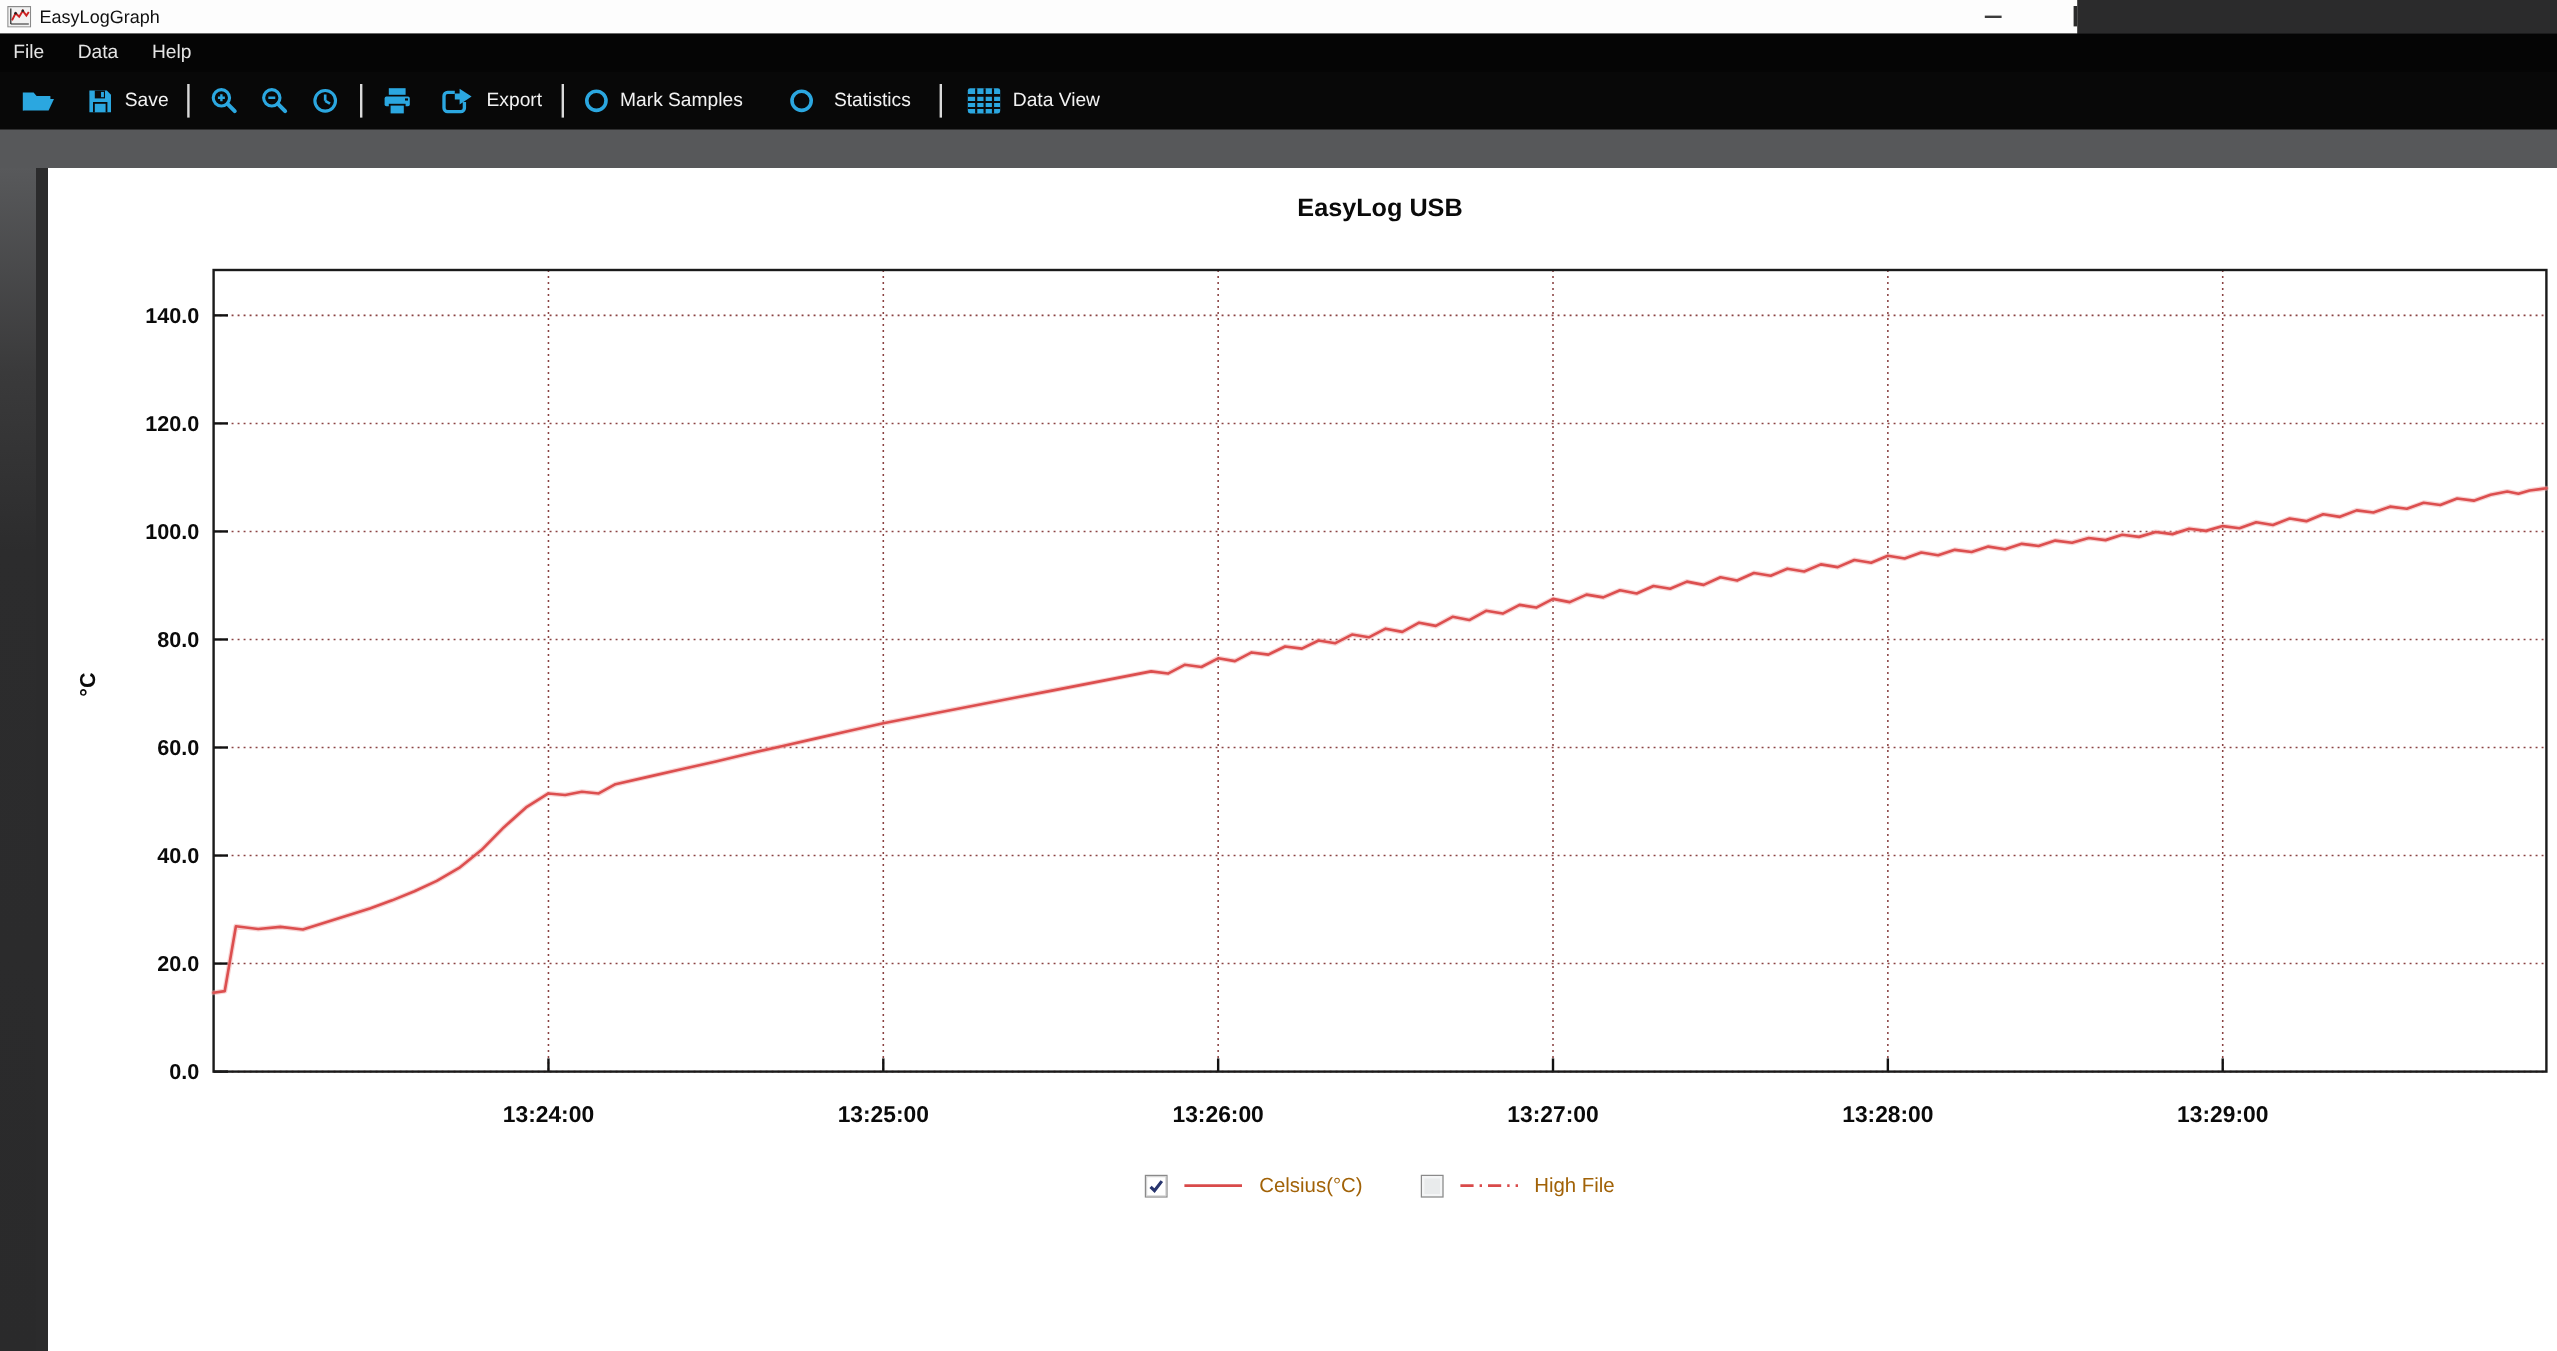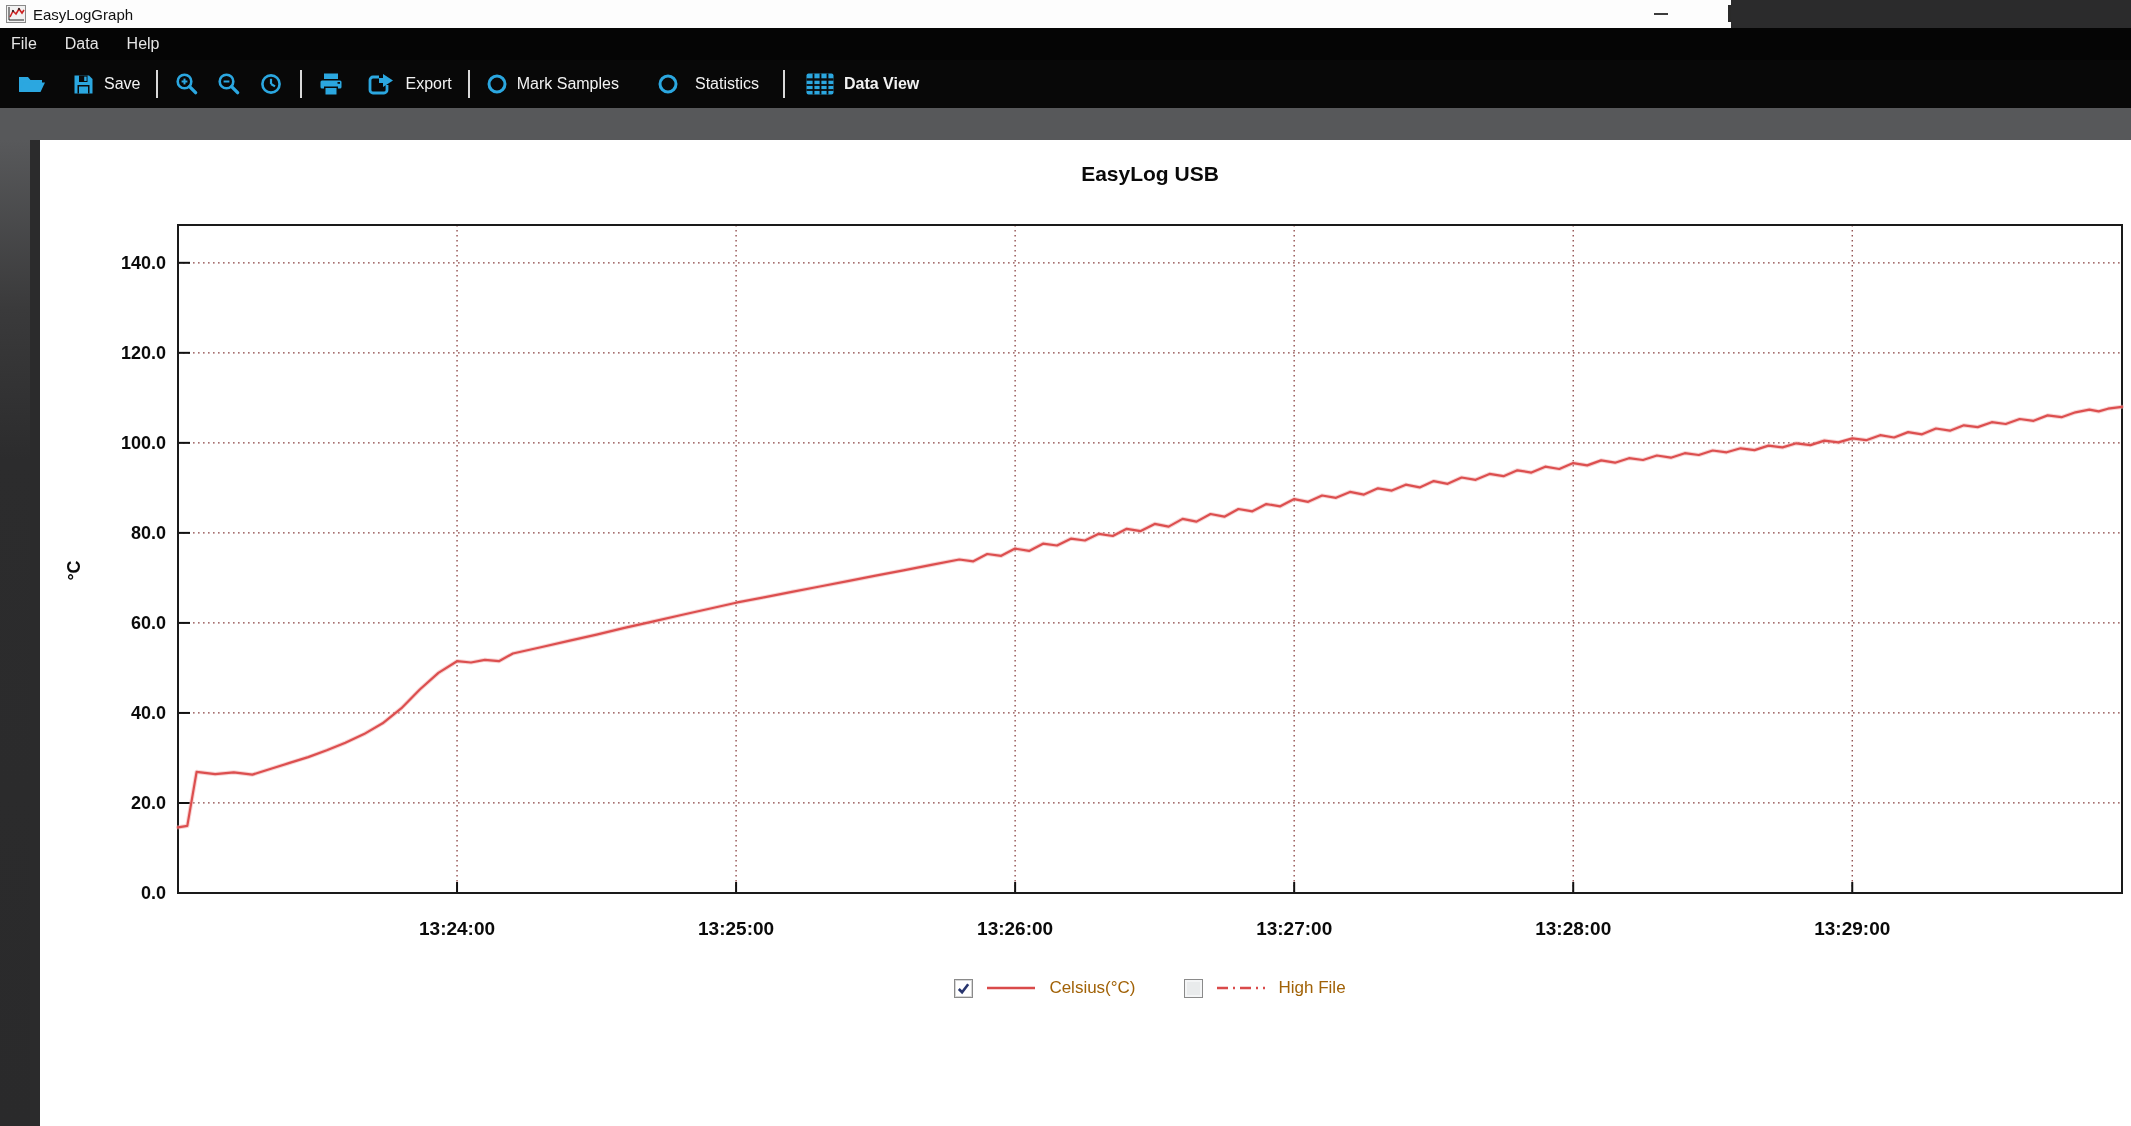--- a/index.html
+++ b/index.html
@@ -126,21 +126,21 @@
     </svg>
     <span>Mark Samples</span>
   </button>
   <button class="tbtn" style="margin-left:22px;gap:16px;">
     <svg class="tico" width="22" height="22" viewBox="0 0 22 22">
       <circle cx="11" cy="11" r="8" fill="none" stroke="currentColor" stroke-width="3"></circle>
     </svg>
     <span>Statistics</span>
   </button>
   <div class="tsep" style="margin-left:16px;"></div>
-  <button class="tbtn" style="margin-left:4px;font-weight:bold;">
+  <button class="tbtn" style="margin-left:4px;">
     <svg class="tico" width="30" height="24" viewBox="0 0 30 24">
       <rect x="1.5" y="1.5" width="27" height="21" rx="2" fill="currentColor"></rect>
       <line x1="1.5" y1="7.5" x2="28.5" y2="7.5" stroke="#0b0b0b" stroke-width="2.4"></line>
       <line x1="1.5" y1="13" x2="28.5" y2="13" stroke="#0b0b0b" stroke-width="1.8"></line>
       <line x1="1.5" y1="18" x2="28.5" y2="18" stroke="#0b0b0b" stroke-width="1.8"></line>
       <line x1="8.5" y1="1.5" x2="8.5" y2="22.5" stroke="#0b0b0b" stroke-width="1.8"></line>
       <line x1="15.5" y1="1.5" x2="15.5" y2="22.5" stroke="#0b0b0b" stroke-width="1.8"></line>
       <line x1="22.5" y1="1.5" x2="22.5" y2="22.5" stroke="#0b0b0b" stroke-width="1.8"></line>
     </svg>
     <span>Data View</span>

